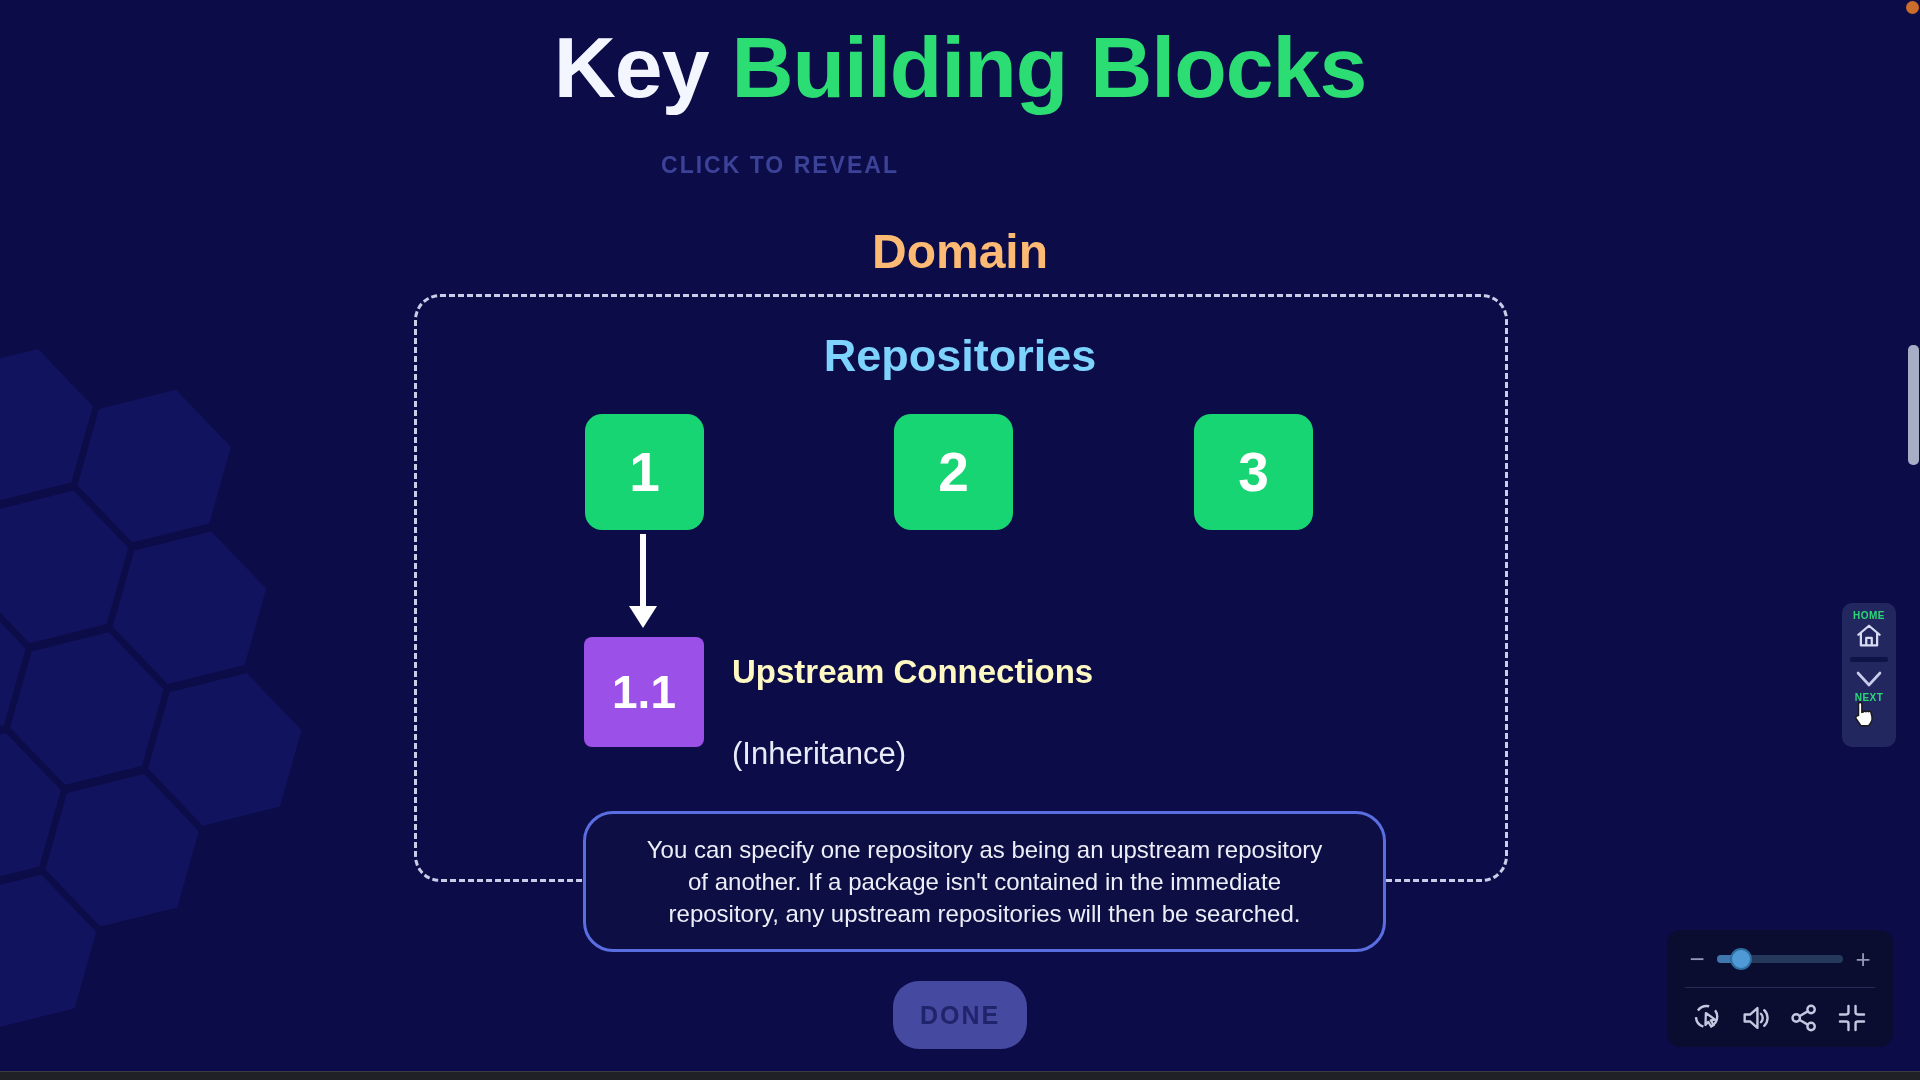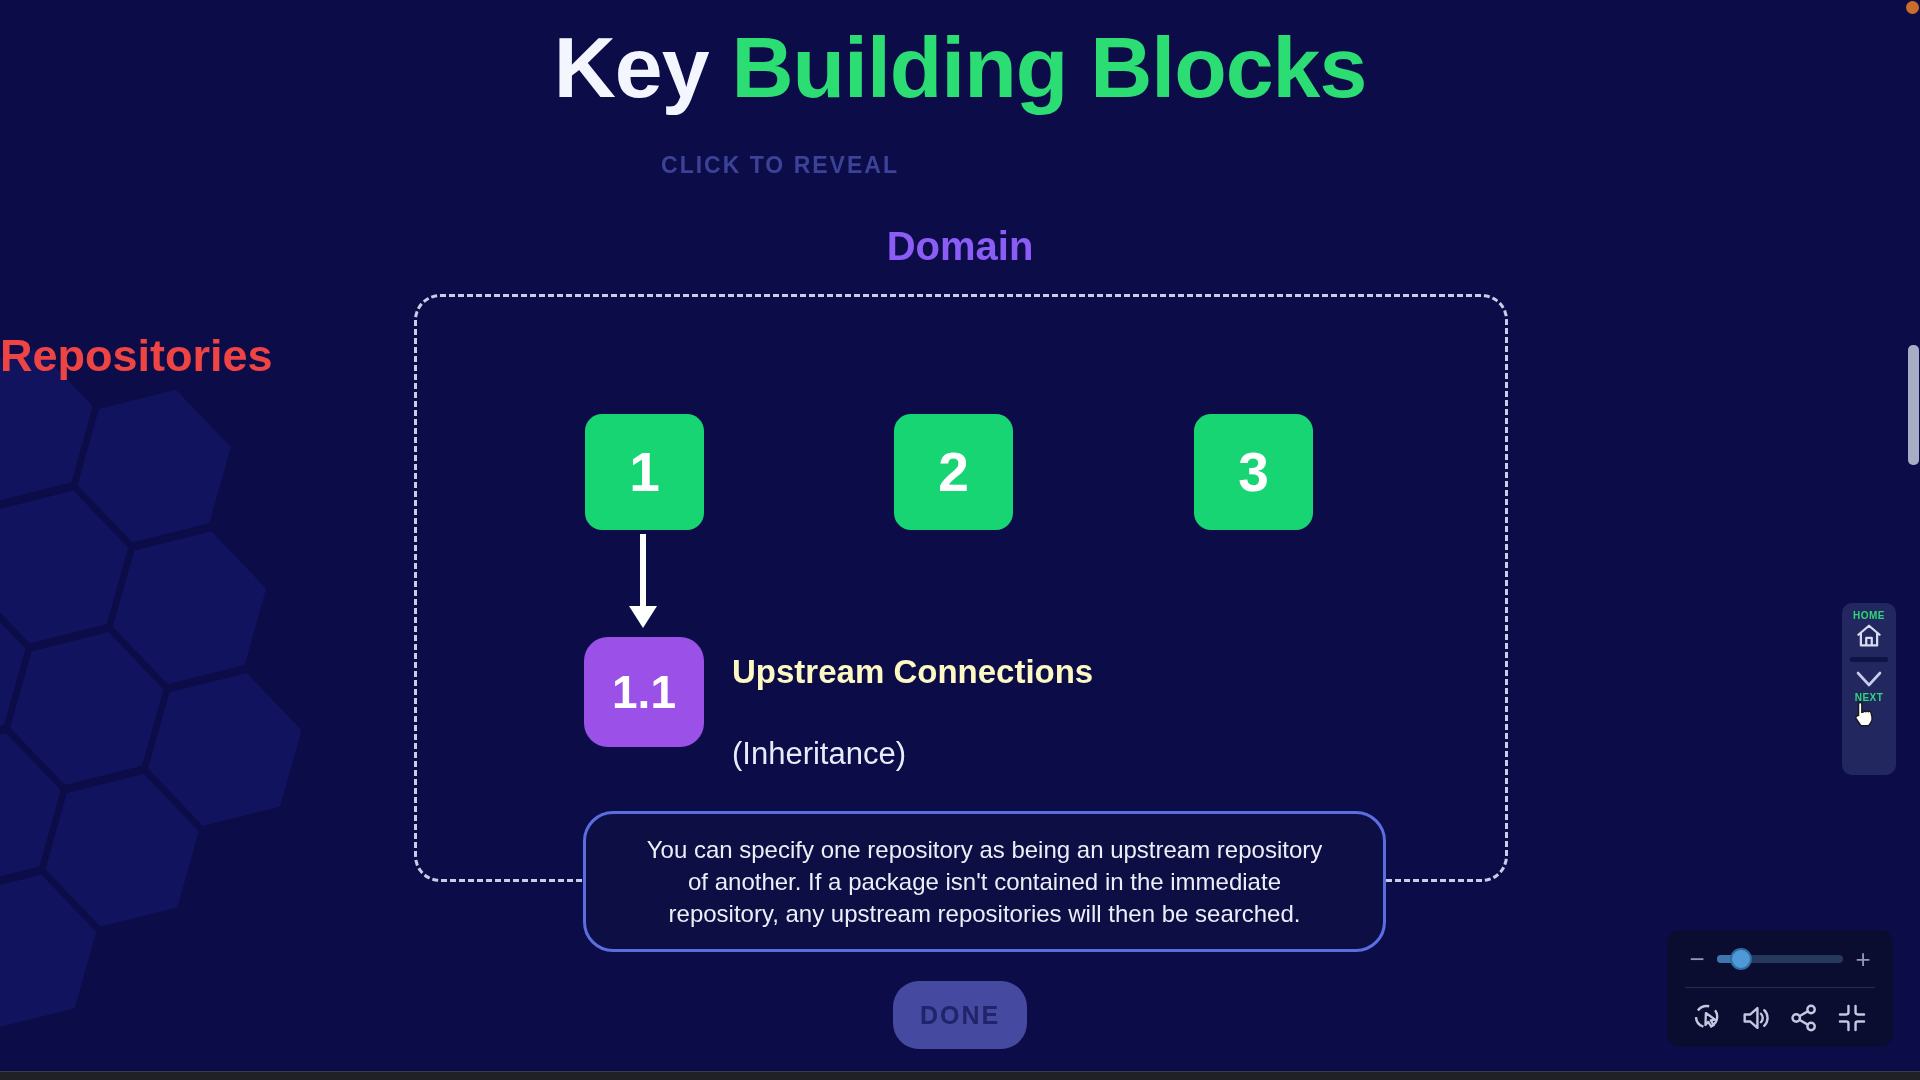--- a/index.html
+++ b/index.html
@@ -12,54 +12,54 @@
   .hex { position:absolute; width:158px; height:138px; background:#1b1d80; opacity:.42;
          clip-path:polygon(25% 0,75% 0,100% 50%,75% 100%,25% 100%,0 50%); }
 
   
   .title { position:absolute; top:18px; left:0; width:1920px; text-align:center;
            font-size:86px; font-weight:bold; letter-spacing:-1px; color:#f4f6ff; }
   .title .hl { color:#2bdd73; }
   .hint { position:absolute; top:152px; left:0; width:1560px; text-align:center;
           font-size:23px; font-weight:bold; letter-spacing:2px; color:#3b4297; }
   .domain { position:absolute; top:224px; left:0; width:1920px; text-align:center;
-            font-size:40px; font-weight:bold; color:#8b5cf6; }
+            font-size:48px; font-weight:bold; color:#fdba74; }
 
   
   .dashed-box { position:absolute; left:414px; top:294px; width:1094px; height:588px;
                 border:3px dashed #c9cde8; border-radius:26px; }
-  .repo-title { position:absolute; top:330px; left:0; width:1920px; 
-                font-size:45px; font-weight:bold; color:#ef4444; }
+  .repo-title { position:absolute; top:330px; left:0; width:1920px; text-align:center;
+                font-size:45px; font-weight:bold; color:#7dd3fc; }
 
   .sq { position:absolute; top:414px; width:119px; height:116px; background:#18d574;
         border-radius:17px; display:flex; align-items:center; justify-content:center;
         color:#ffffff; font-size:55px; font-weight:bold; }
   .sq1 { left:585px; } .sq2 { left:894px; } .sq3 { left:1194px; }
 
   .arrow-svg { position:absolute; left:623px; top:532px; }
 
   .pbox { position:absolute; left:584px; top:637px; width:120px; height:110px; background:#9b51e8;
-          border-radius:24px; display:flex; align-items:center; justify-content:center;
+          border-radius:8px; display:flex; align-items:center; justify-content:center;
           color:#ffffff; font-size:46px; font-weight:bold; }
   .node-title { position:absolute; left:732px; top:653px; font-size:33px; font-weight:bold; color:#fef9c3; }
   .node-sub   { position:absolute; left:732px; top:736px; font-size:31px; color:#e9ecf8; }
 
   
   .tooltip { position:absolute; left:566px; top:811px; width:803px; height:141px;
              background:#0d0e43; border:3px solid #5b6ee1; border-radius:30px;
              display:flex; flex-direction:column; align-items:center; justify-content:center;
              color:#eceef8; font-size:24px; line-height:32px; text-align:center; z-index:5;margin-left:17px; }
 
   .done { position:absolute; left:893px; top:981px; width:134px; height:68px; border-radius:26px;
           background:#4649a0; border:none; color:#20246a; font-family:"Liberation Sans",sans-serif;
           font-size:25px; font-weight:bold; letter-spacing:2px; display:flex;
           align-items:center; justify-content:center; }
 
   
-  .sidenav { position:absolute; left:1842px; top:603px; width:54px; height:172px;
+  .sidenav { position:absolute; left:1842px; top:603px; width:54px; height:144px;
              background:#232760; border-radius:10px; display:flex; flex-direction:column;
              align-items:center; padding:7px 0 6px; z-index:6; }
   .sidenav .navlabel { font-size:10px; font-weight:bold; letter-spacing:.5px; color:#2bd978; }
   .sidenav .navdiv { width:38px; height:5px; background:#101347; border-radius:2px; margin:6px 0 4px; }
   .sidenav svg { display:block; }
   .cursor-svg { position:absolute; left:1849px; top:700px; z-index:9; }
 
   
   .ctrlpanel { position:absolute; left:1667px; top:930px; width:226px; height:117px;
                background:#0a0c30; border-radius:14px; z-index:6; padding:0 18px;

